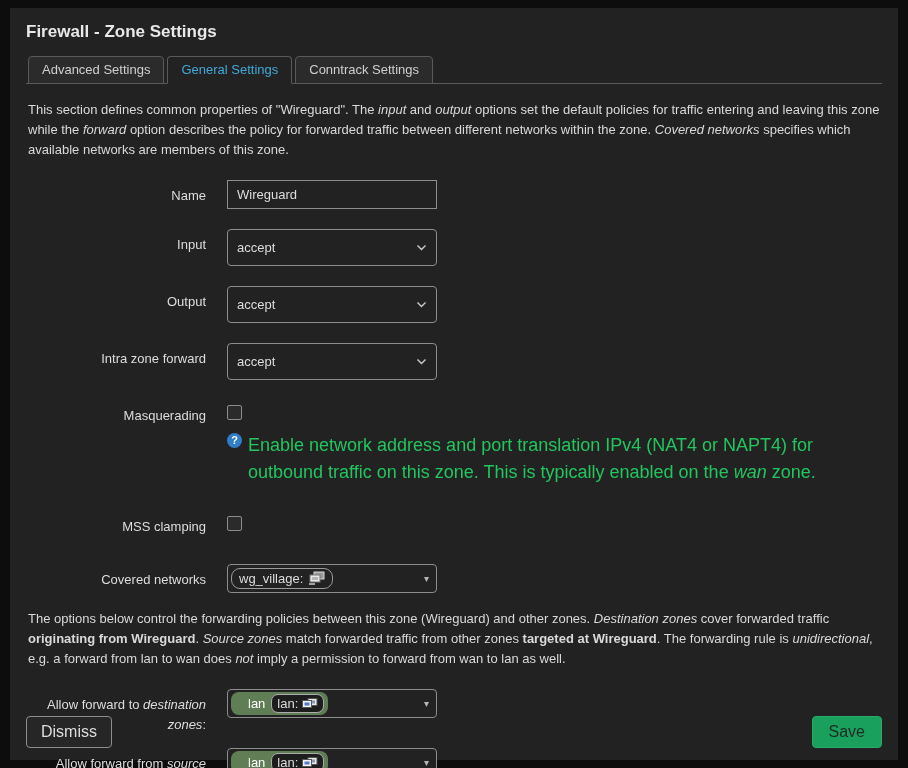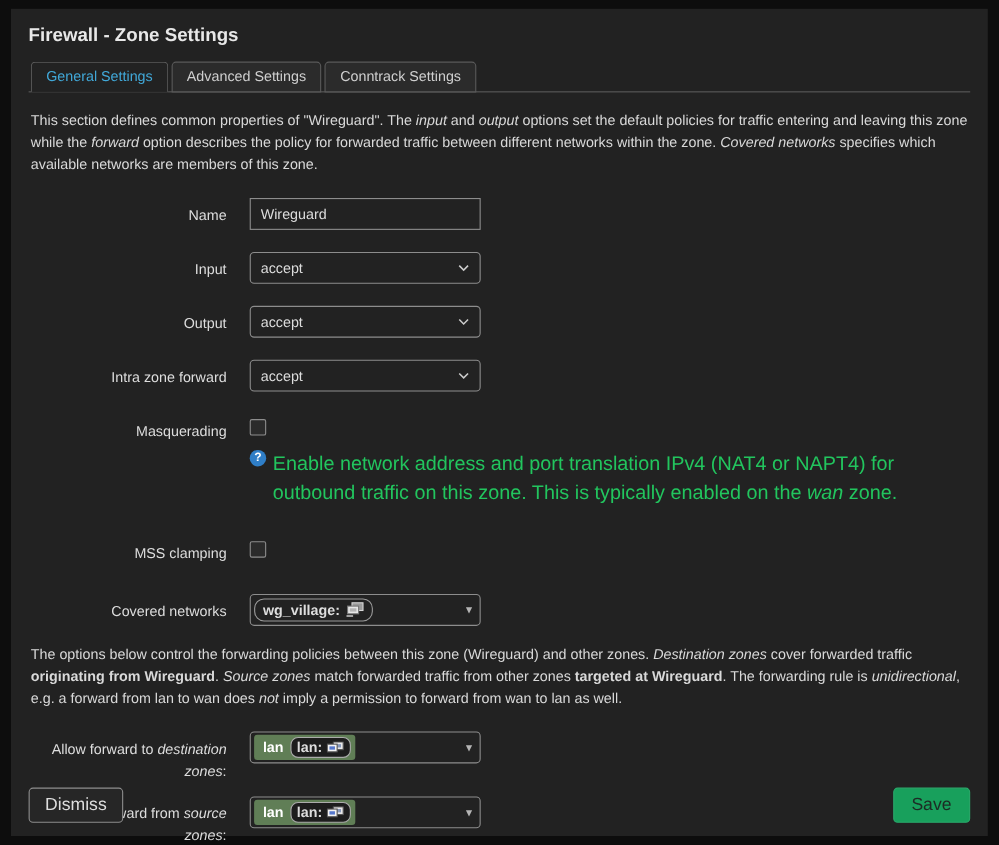--- a/index.html
+++ b/index.html
@@ -14,31 +14,31 @@
          margin-bottom:-1px; cursor:pointer; }
   .tab.active { color:#41a8d8; background:#222222; border-bottom:1px solid #222222; }
   .para { font-size:13px; color:#d9d9d9; line-height:1.55; margin:16px 2px 20px; }
   .form-row { display:flex; align-items:flex-start; margin-bottom:20px; }
   .form-label { width:201px; padding-right:21px; text-align:right; font-size:13px;
                 color:#dddddd; padding-top:6px; line-height:1.5; }
   .form-field { flex:1; }
   .text-input { width:210px; height:29px; background:#222222; border:1px solid #8d8d8d;
                 border-radius:0; color:#dddddd; font-size:13px; padding:0 9px;
                 font-family:"Liberation Sans", sans-serif; outline:none; }
-  .select { width:210px; height:29px; background:#222222; border:1px solid #8d8d8d;
+  .select { width:210px; height:37px; background:#222222; border:1px solid #8d8d8d;
             border-radius:4px; color:#dddddd; font-size:13px; padding:0 9px;
             display:flex; align-items:center; justify-content:space-between; cursor:pointer; }
   .dropdown { width:210px; height:29px; background:#222222; border:1px solid #8d8d8d;
               border-radius:4px; padding:0 7px 0 3px; display:flex; align-items:center;
-              justify-content:space-between; cursor:pointer;font-weight:bold; }
+              justify-content:space-between; cursor:pointer; }
   .dd-caret { color:#b5b5b5; font-size:10px; }
   .net-chip { display:flex; align-items:center; gap:5px; border:1px solid #9a9a9a;
               border-radius:9px; padding:2px 7px; color:#dddddd; font-size:13px; }
   .zone-chip { display:flex; align-items:center; gap:6px; background:#607e56;
-               border-radius:3px; padding:2px 4px 2px 8px; }
+               border-radius:8px; padding:2px 4px 2px 17px; }
   .zone-chip .zname { color:#ffffff; font-size:13px; }
   .zone-inner { display:flex; align-items:center; gap:4px; background:#1d1d1d;
                 border:1px solid #ababab; border-radius:7px; padding:1px 5px;
                 color:#dddddd; font-size:13px; }
   .checkbox { width:15px; height:15px; background:#2b2b2b; border:1px solid #8d8d8d;
               border-radius:2px; margin-top:5px; cursor:pointer; }
   .help { display:flex; gap:6px; margin-top:12px; max-width:660px; }
   .help-icon { flex:0 0 auto; width:15px; height:15px; border-radius:50%;
                background:#2f7ec7; color:#ffffff; font-size:11px; font-weight:bold;
                text-align:center; line-height:15px; margin-top:1px; }
@@ -52,22 +52,22 @@
   .icon-svg { display:block; }
 </style>
 </head>
 <body>
 
 <div class="modal">
 
   <div class="title">Firewall - Zone Settings</div>
 
   <div class="tabbar">
+    <div class="tab">Advanced Settings</div>
     <div class="tab active">General Settings</div>
-    <div class="tab">Advanced Settings</div>
     <div class="tab">Conntrack Settings</div>
   </div>
 
   <div class="para"><span>This section defines common properties of "Wireguard". The </span><span style="font-style: italic;">input</span><span> and </span><span style="font-style: italic;">output</span><span> options set the default policies for traffic entering and leaving this zone while the </span><span style="font-style: italic;">forward</span><span> option describes the policy for forwarded traffic between different networks within the zone. </span><span style="font-style: italic;">Covered networks</span><span> specifies which available networks are members of this zone.</span></div>
 
   <div class="form-row">
     <div class="form-label">Name</div>
     <div class="form-field">
       <input class="text-input" type="text" value="Wireguard" style="">
     </div>

